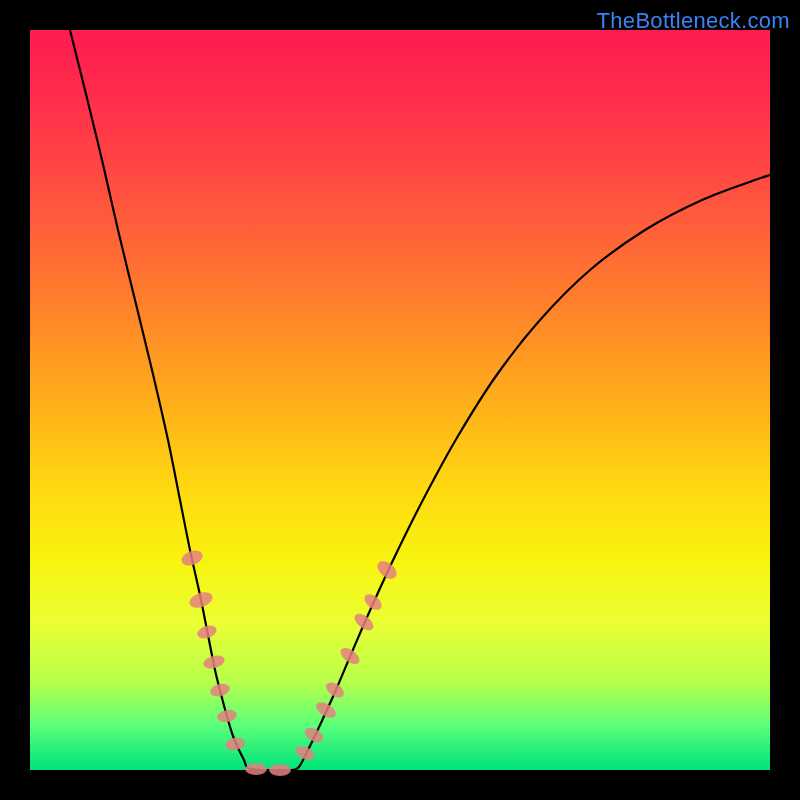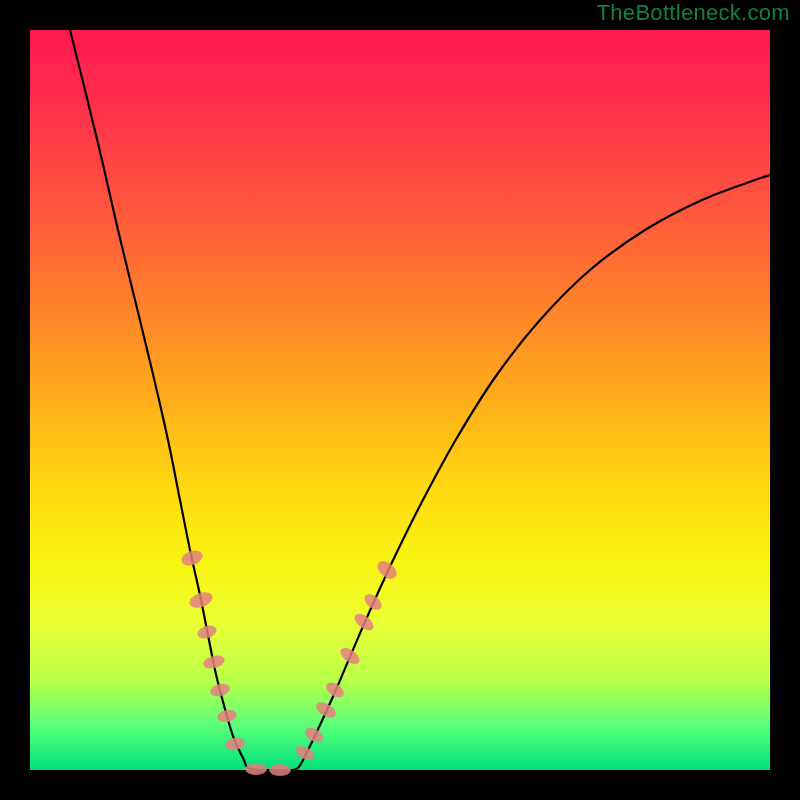--- a/index.html
+++ b/index.html
@@ -25,23 +25,23 @@
       #ffad1a 50%,
       #ffd911 62%,
       #f8f40f 72%,
       #eaff33 80%,
       #b8ff4a 88%,
       #5aff7a 94%,
       #00e37a 100%);
   }
   .watermark {
     position: absolute;
-    top: 0;
+    top: 8px;
     right: 10px;
-    color: #15803d;
+    color: #3b82f6;
     font-size: 22px;
     font-weight: 500;
     letter-spacing: 0.3px;
     z-index: 10;
     font-family: Arial, Helvetica, sans-serif;
   }
   svg.curves {
     position: absolute;
     left: 0;
     top: 0;

